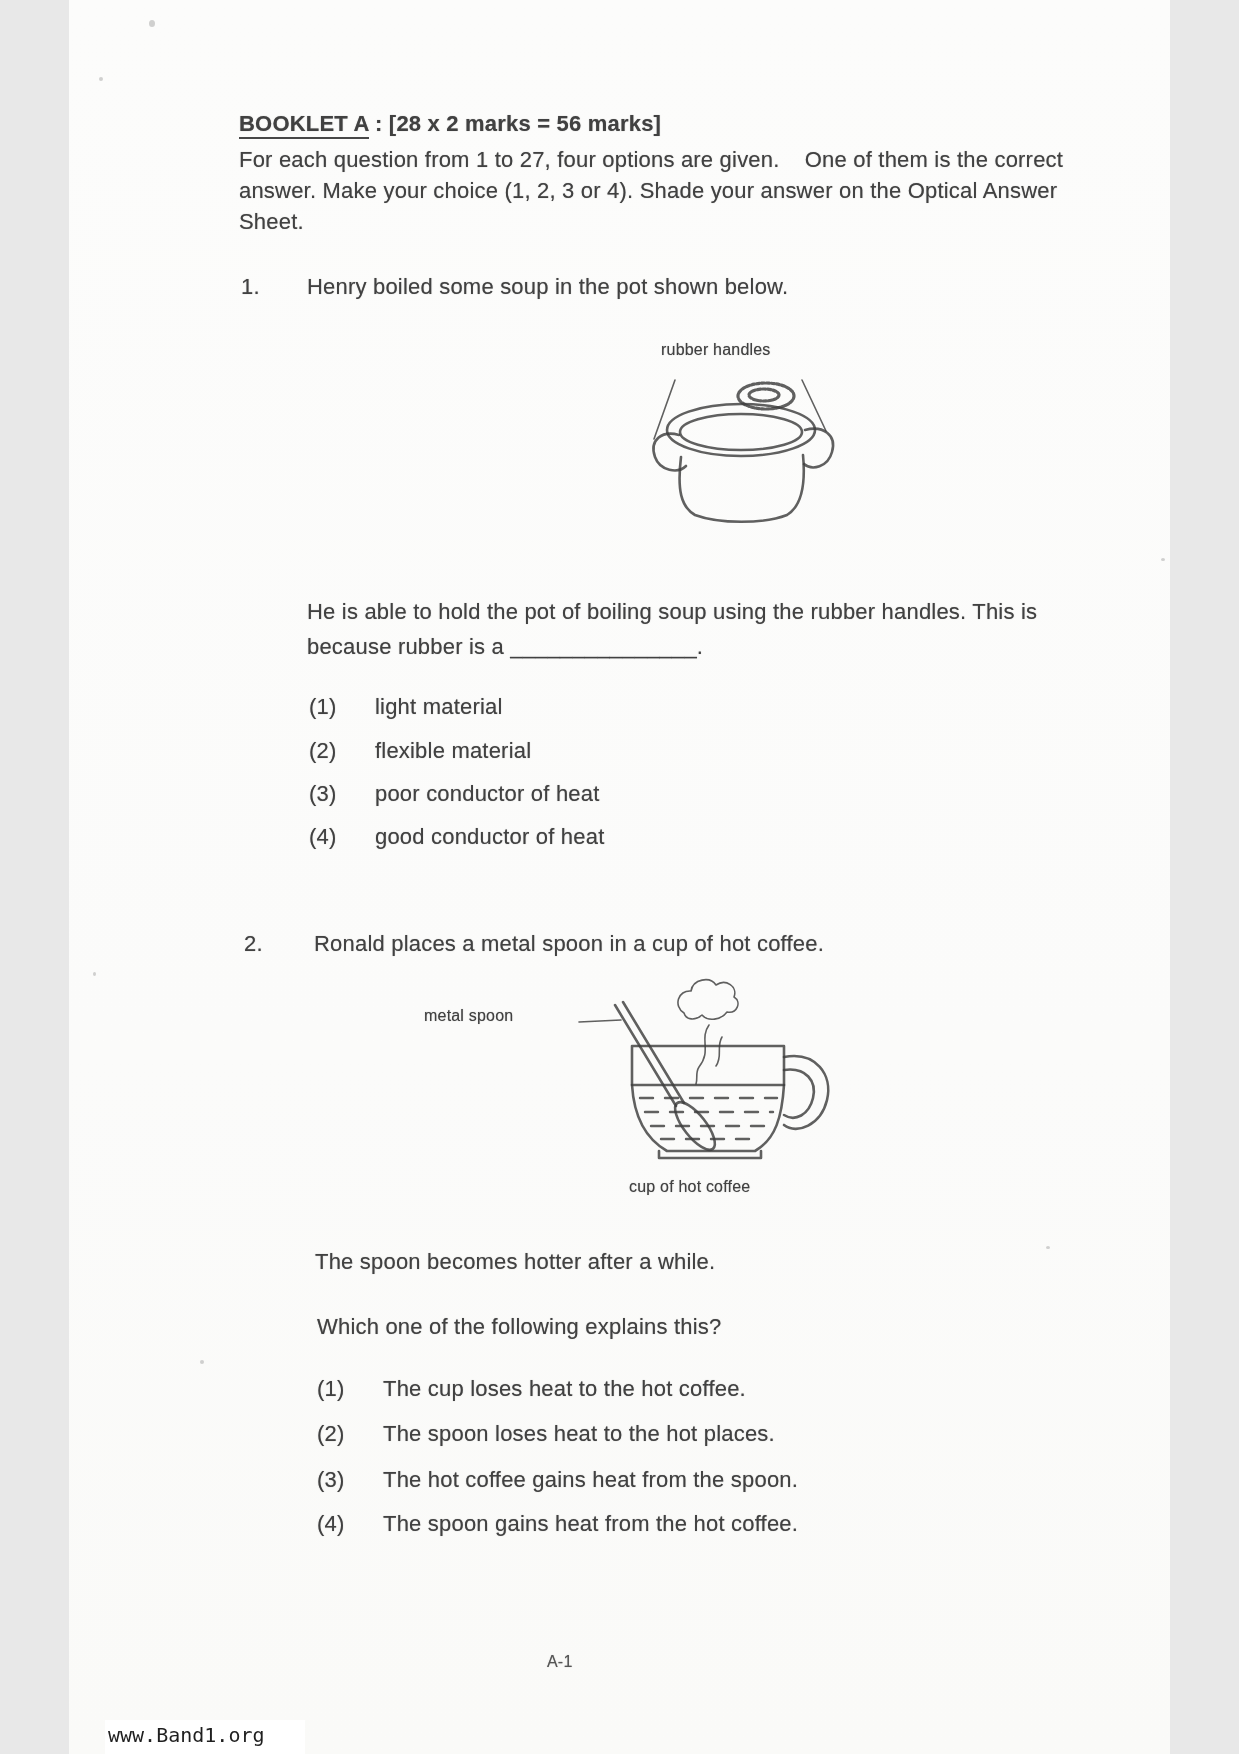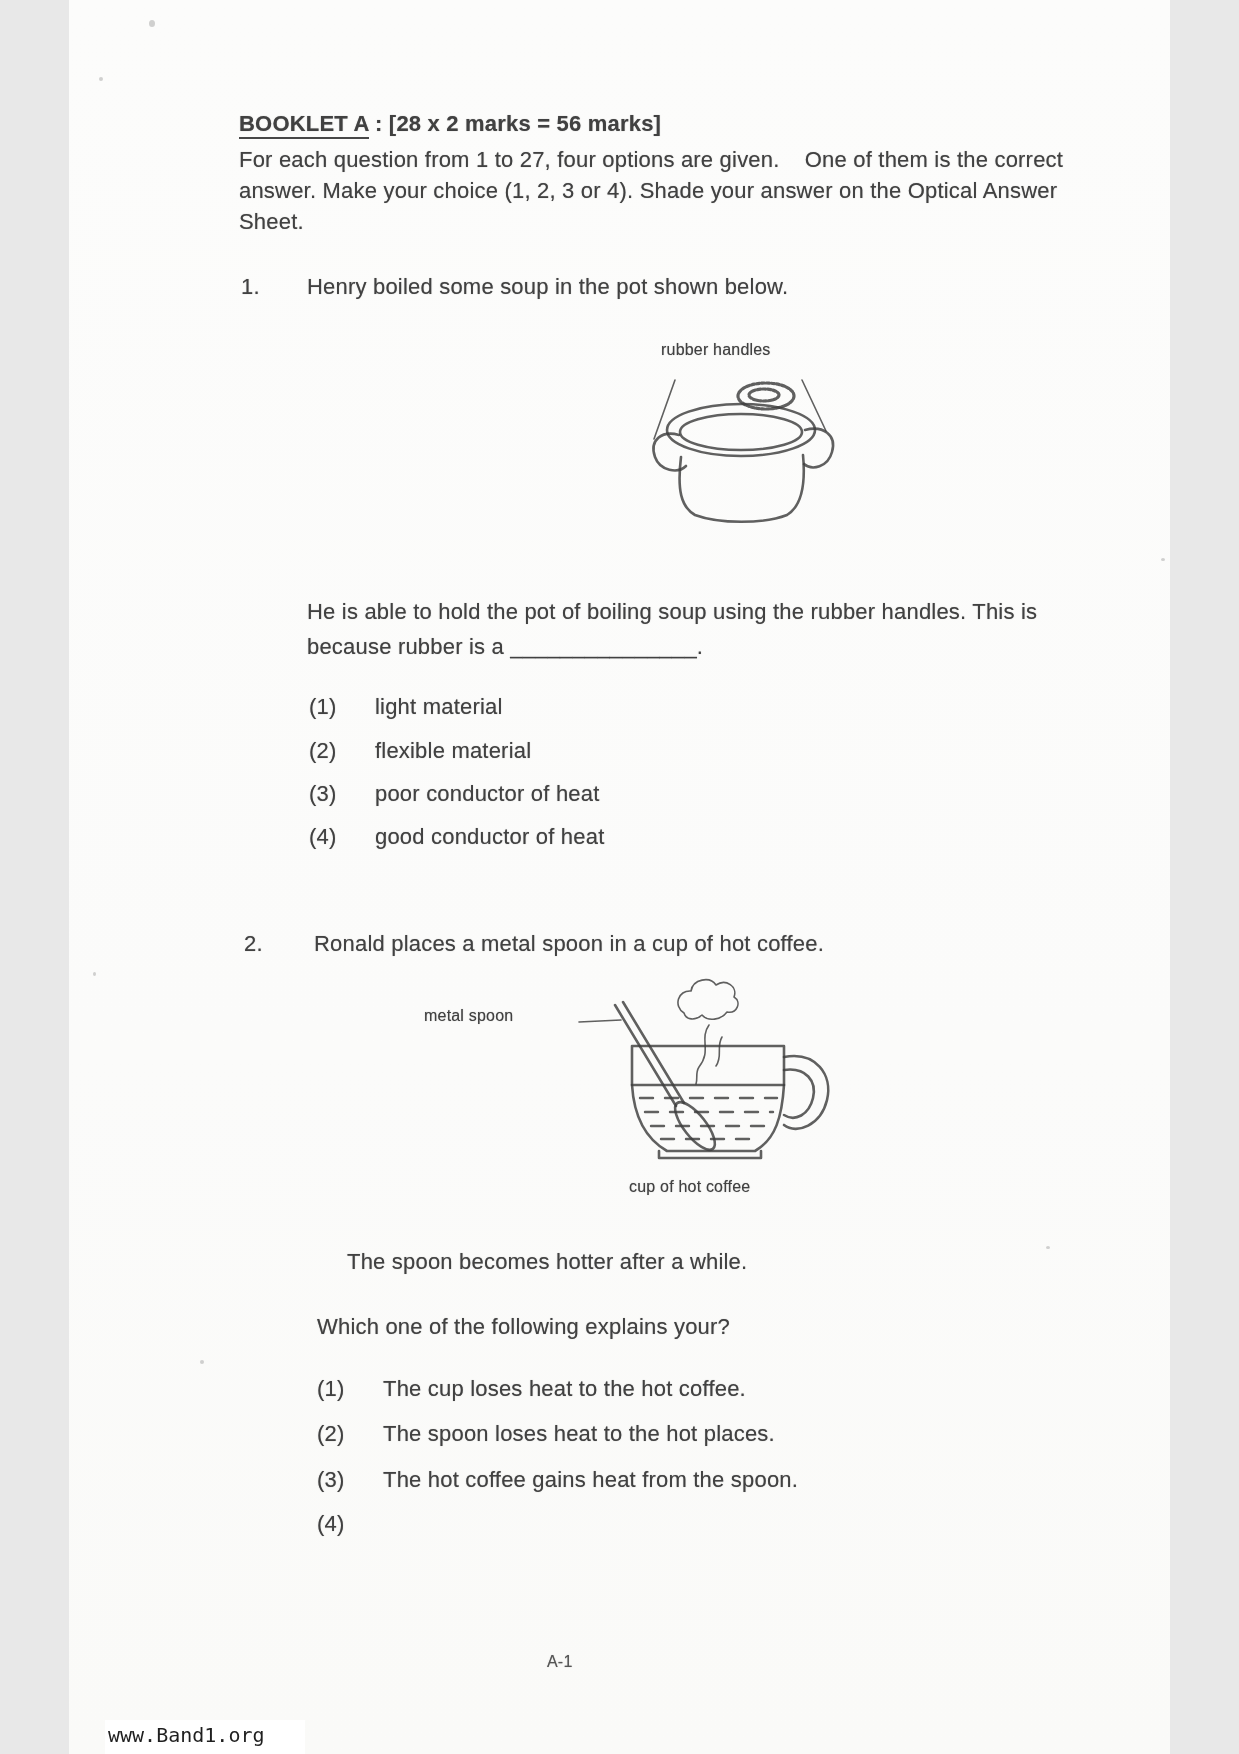--- a/index.html
+++ b/index.html
@@ -126,35 +126,36 @@
     <line class="dashrow" x1="142" y1="151" x2="258" y2="151"></line>
     <line class="dashrow" x1="152" y1="164" x2="248" y2="164"></line>
 
     <line x1="106" y1="30" x2="167" y2="131"></line>
     <line x1="114" y1="27" x2="175" y2="128"></line>
     <ellipse cx="186" cy="151" rx="29" ry="11" transform="rotate(52 186 151)"></ellipse>
   </svg>
 
   <div class="txt t24" style="left:560px;top:1177px;">cup of hot coffee</div>
 
-  <div class="txt t22" style="left:246px;top:1248px;margin-left:32px;">The spoon becomes hotter after a while.</div>
-  <div class="txt t22" style="left:248px;top:1313px;">Which one of the following explains your?</div>
+  <div class="txt t22" style="left:246px;top:1248px;">The spoon becomes hotter after a while.</div>
+  <div class="txt t22" style="left:248px;top:1313px;">Which one of the following explains this?</div>
 
   <div class="opt txt t22" style="left:248px;top:1375px;">
     <span class="opt-num">(1)</span>
     <span>The cup loses heat to the hot coffee.</span>
   </div>
   <div class="opt txt t22" style="left:248px;top:1420px;">
     <span class="opt-num">(2)</span>
     <span>The spoon loses heat to the hot places.</span>
   </div>
   <div class="opt txt t22" style="left:248px;top:1466px;">
     <span class="opt-num">(3)</span>
     <span>The hot coffee gains heat from the spoon.</span>
   </div>
   <div class="opt txt t22" style="left:248px;top:1510px;">
     <span class="opt-num">(4)</span>
+    <span>The spoon gains heat from the hot coffee.</span>
   </div>
 
   <div class="txt t19" style="left:478px;top:1652px;color:#555;">A-1</div>
   <div id="watermark" style="left:36px;top:1680px;">www.Band1.org</div>
 
 </div>
 
 </body></html>

